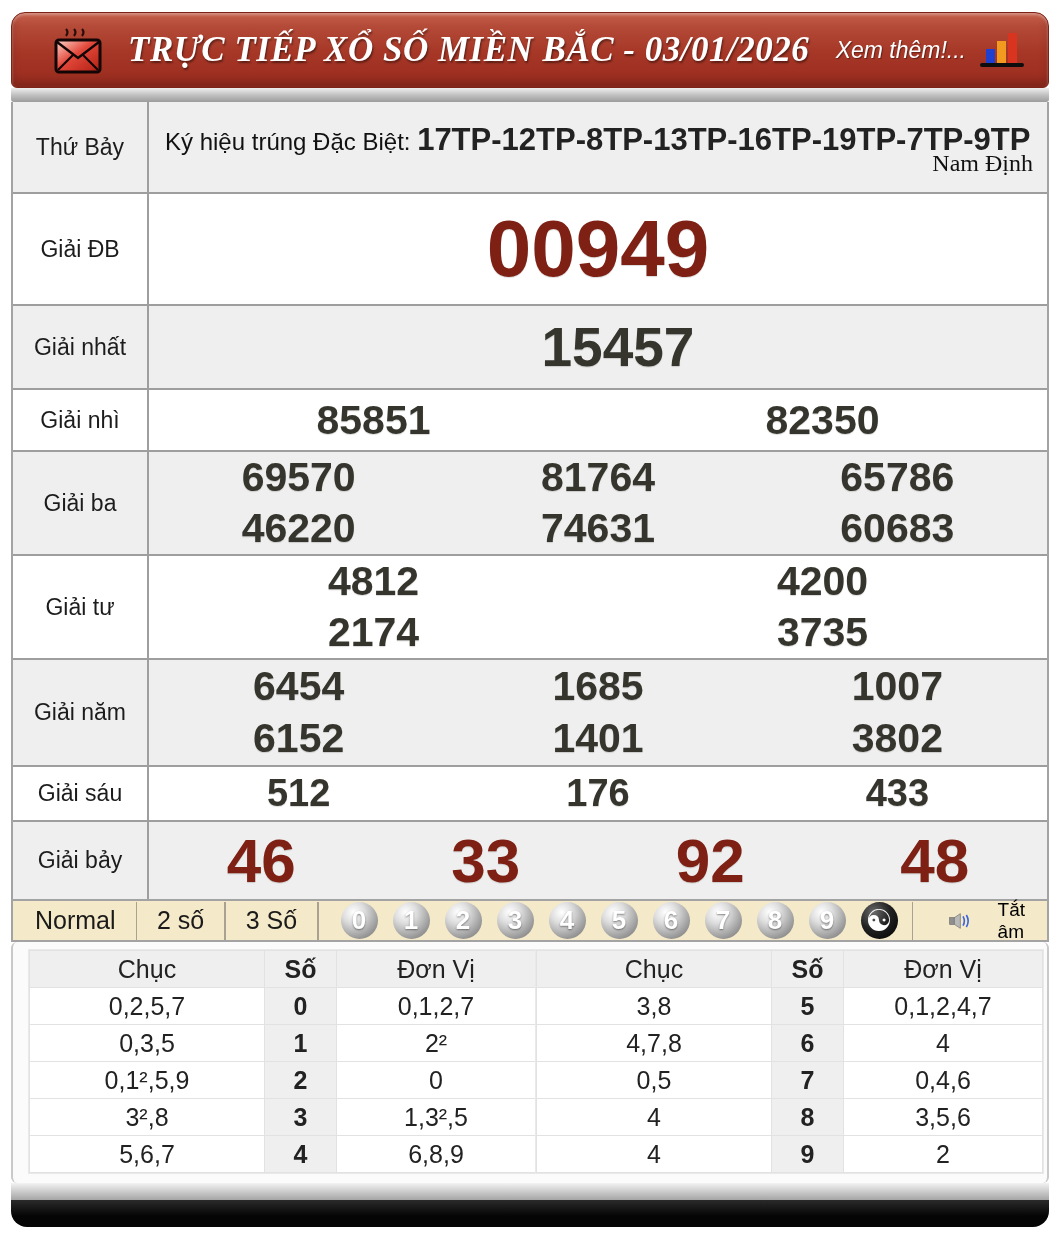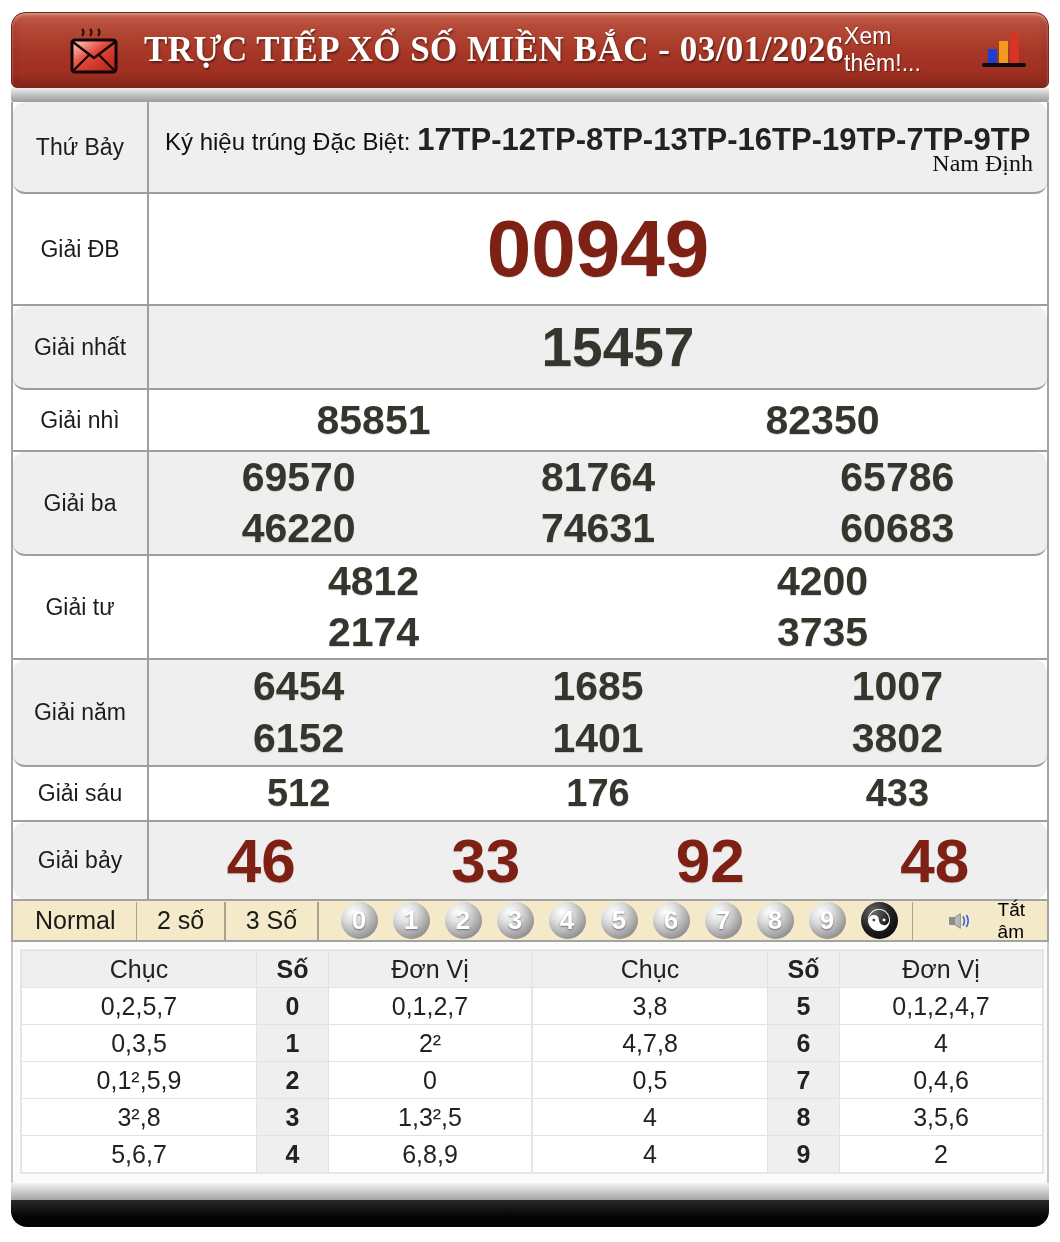--- a/index.html
+++ b/index.html
@@ -6,21 +6,21 @@
   html,body { background:#fff; width:1060px; font-family:"Liberation Sans", sans-serif; }
   .widget { position:relative; width:1038px; margin:12px 0 0 11px; }
 
   
   .titlebar {
     position:relative; height:76px;
     background:linear-gradient(180deg,#c4604b 0%,#b44a38 18%,#a63626 55%,#9a2c1f 100%);
     border:1px solid #7e2317;
     border-radius:14px 14px 6px 6px;
     box-shadow:inset 0 2px 3px rgba(255,255,255,.35), inset 0 -6px 10px rgba(0,0,0,.18);
-    display:flex; align-items:center; padding:0 22px 0 56px;
+    display:flex; align-items:center; padding:0 22px 0 40px;font-style:italic;
   }
   .titlebar .title {
     color:#fff; font-family:"Liberation Serif", serif; font-weight:bold;
     font-size:35px; letter-spacing:.5px; margin-left:18px;
     text-shadow:1px 2px 2px rgba(0,0,0,.45); white-space:nowrap;
   }
   .more { margin-left:auto; color:#fff; font-size:23px; text-shadow:1px 1px 1px rgba(0,0,0,.4); cursor:pointer; }
   .chart-ico { margin-left:14px; width:46px; height:38px; position:relative; cursor:pointer; }
   .chart-ico .base { position:absolute; bottom:2px; left:0; width:44px; height:4px; background:#0d0d0d; border-radius:2px; }
   .chart-ico .b1,.chart-ico .b2,.chart-ico .b3 { position:absolute; bottom:6px; width:9px; }
@@ -34,21 +34,21 @@
 
   
   .strip-top { height:14px; margin:0 0; background:linear-gradient(180deg,#efefef,#bdbdbd 55%,#9c9c9c); border-radius:0 0 3px 3px; }
   .strip-bottom { height:17px; background:linear-gradient(180deg,#f2f2f2,#a5a5a5); }
   .footer-black { height:27px; background:linear-gradient(180deg,#2a2a2a,#050505 60%); border-radius:0 0 16px 16px; }
 
   
   .results { width:100%; border:2px solid #a3a3a3; border-top:none; background:#fff; }
   .row { display:flex; border-bottom:2px solid #9e9e9e; }
   .row:last-child { border-bottom:none; }
-  .row.gray { background:#efefef;border-radius:12px; }
+  .row.gray { background:#efefef; }
   .row.white { background:#ffffff; }
   .label-cell {
     flex:0 0 136px; border-right:2px solid #9e9e9e;
     display:flex; align-items:center; justify-content:center;
     font-size:23px; color:#1c1c1c; text-align:center; padding:4px;
   }
   .value-cell { flex:1; position:relative; }
 
   .info-cell { padding:14px 14px 10px 16px; font-size:24px; color:#111; line-height:1.55; }
   .info-cell .codes { font-weight:bold; font-size:31px; color:#222; }
@@ -87,21 +87,21 @@
     text-shadow:0 1px 2px rgba(0,0,0,.45);
   }
   .ball.yy {
     background:radial-gradient(circle at 34% 28%, #6a6a6a 0%, #222 45%, #000 100%);
     font-size:30px; font-weight:normal; text-shadow:none;
   }
   .mute { margin-left:auto; display:flex; align-items:center; gap:10px; cursor:pointer; }
   .mute .lbl { color:#000000; font-size:19px;margin-left:16px; }
 
   
-  .stats { display:flex; padding:8px 4px 10px 8px; background:#fbfbfb; border-left:2px solid #c9c9c9; border-right:2px solid #c9c9c9; }
+  .stats { display:flex; padding:8px 4px 10px 16px; background:#fbfbfb; border-left:2px solid #c9c9c9; border-right:2px solid #c9c9c9;border-radius:6px; }
   table.stat { flex:1; border-collapse:collapse; background:#fff; border:1px solid #cfcfcf; box-shadow:0 0 0 1px #e9e9e9; }
   table.stat th, table.stat td {
     border:1px solid #e2e2e2; text-align:center; font-size:25px; color:#222;
     height:37px; font-weight:normal; padding:2px 6px;
   }
   table.stat th { background:#efefef; font-size:25px; }
   table.stat th.so, table.stat td.so { background:#efefef; font-weight:bold; width:72px; }
   table.stat th.so { font-weight:bold; }
   table.stat .chuc { width:235px; }
 </style>

